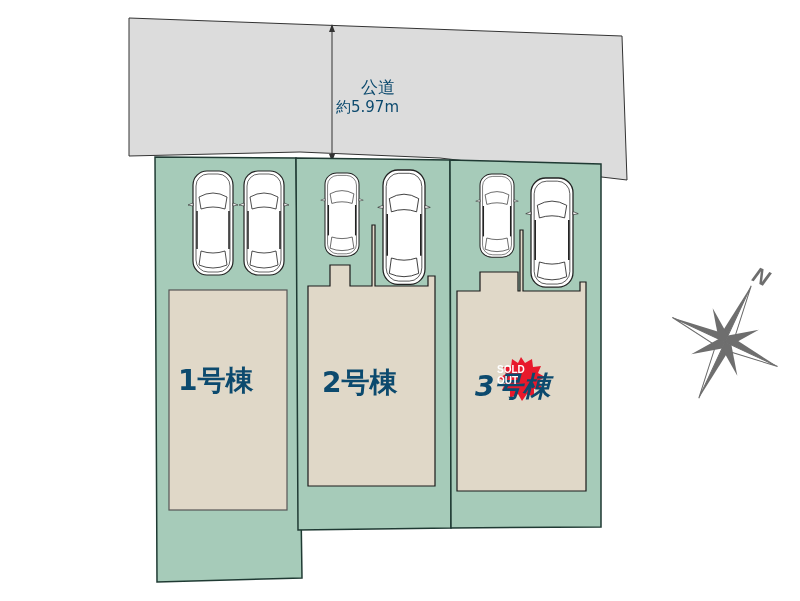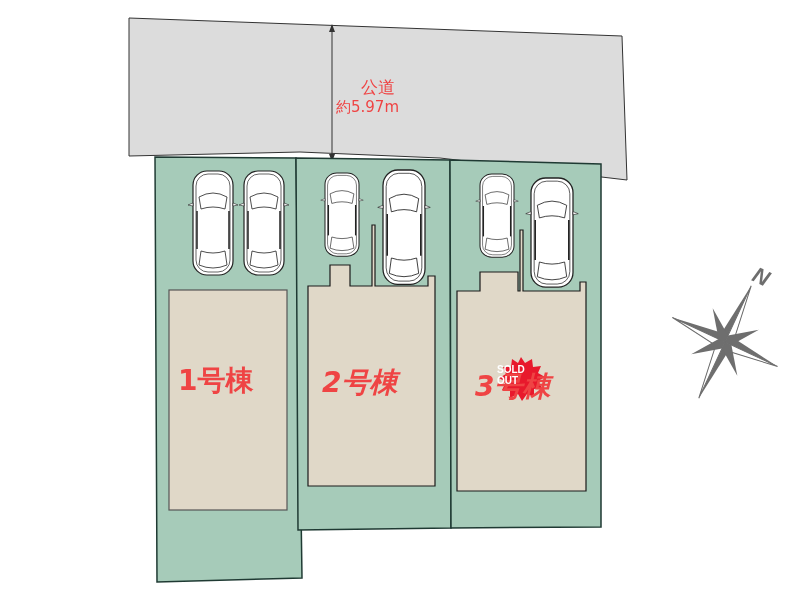--- a/index.html
+++ b/index.html
@@ -1,24 +1,24 @@
 <!DOCTYPE html>
 <html><head>
   <meta charset="utf-8">
   <style>
     html, body { margin: 0; padding: 0; background: #ffffff; }
     body { width: 800px; height: 601px; position: relative; overflow: hidden;
            font-family: "DejaVu Sans", "Liberation Sans", sans-serif; }
     svg.plan { position: absolute; left: 0; top: 0; }
-    .lbl { position: absolute; color: #ef4444; white-space: nowrap; }
+    .lbl { position: absolute; color: #0c4a6e; white-space: nowrap; }
     .road-name { left: 361px; top: 76px; font-size: 17px; }
     .road-width { left: 336px; top: 98px; font-size: 15px; }
     .lot-label { font-size: 28px; font-weight: bold; letter-spacing: 0px; }
     .lot1 { left: 178px; top: 362px; }
-    .lot2 { left: 322px; top: 364px; font-style: italic; }
+    .lot2 { left: 322px; top: 364px; }
     .lot3 { left: 475px; top: 368px; font-style: italic; }
     .sold-text { position: absolute; left: 497px; top: 364px; width: 48px; text-align: left;
                  color: #ffffff; font-size: 10px; font-weight: bold; line-height: 11px;
                  font-family: "Liberation Sans", sans-serif; }
     .north { position: absolute; left: 753px; top: 264px; font-size: 22px; font-weight: bold;
              color: #6e6e6e; font-style: italic; transform: rotate(25deg);
              font-family: "Liberation Sans", sans-serif; }
   </style>
 </head>
 <body>

